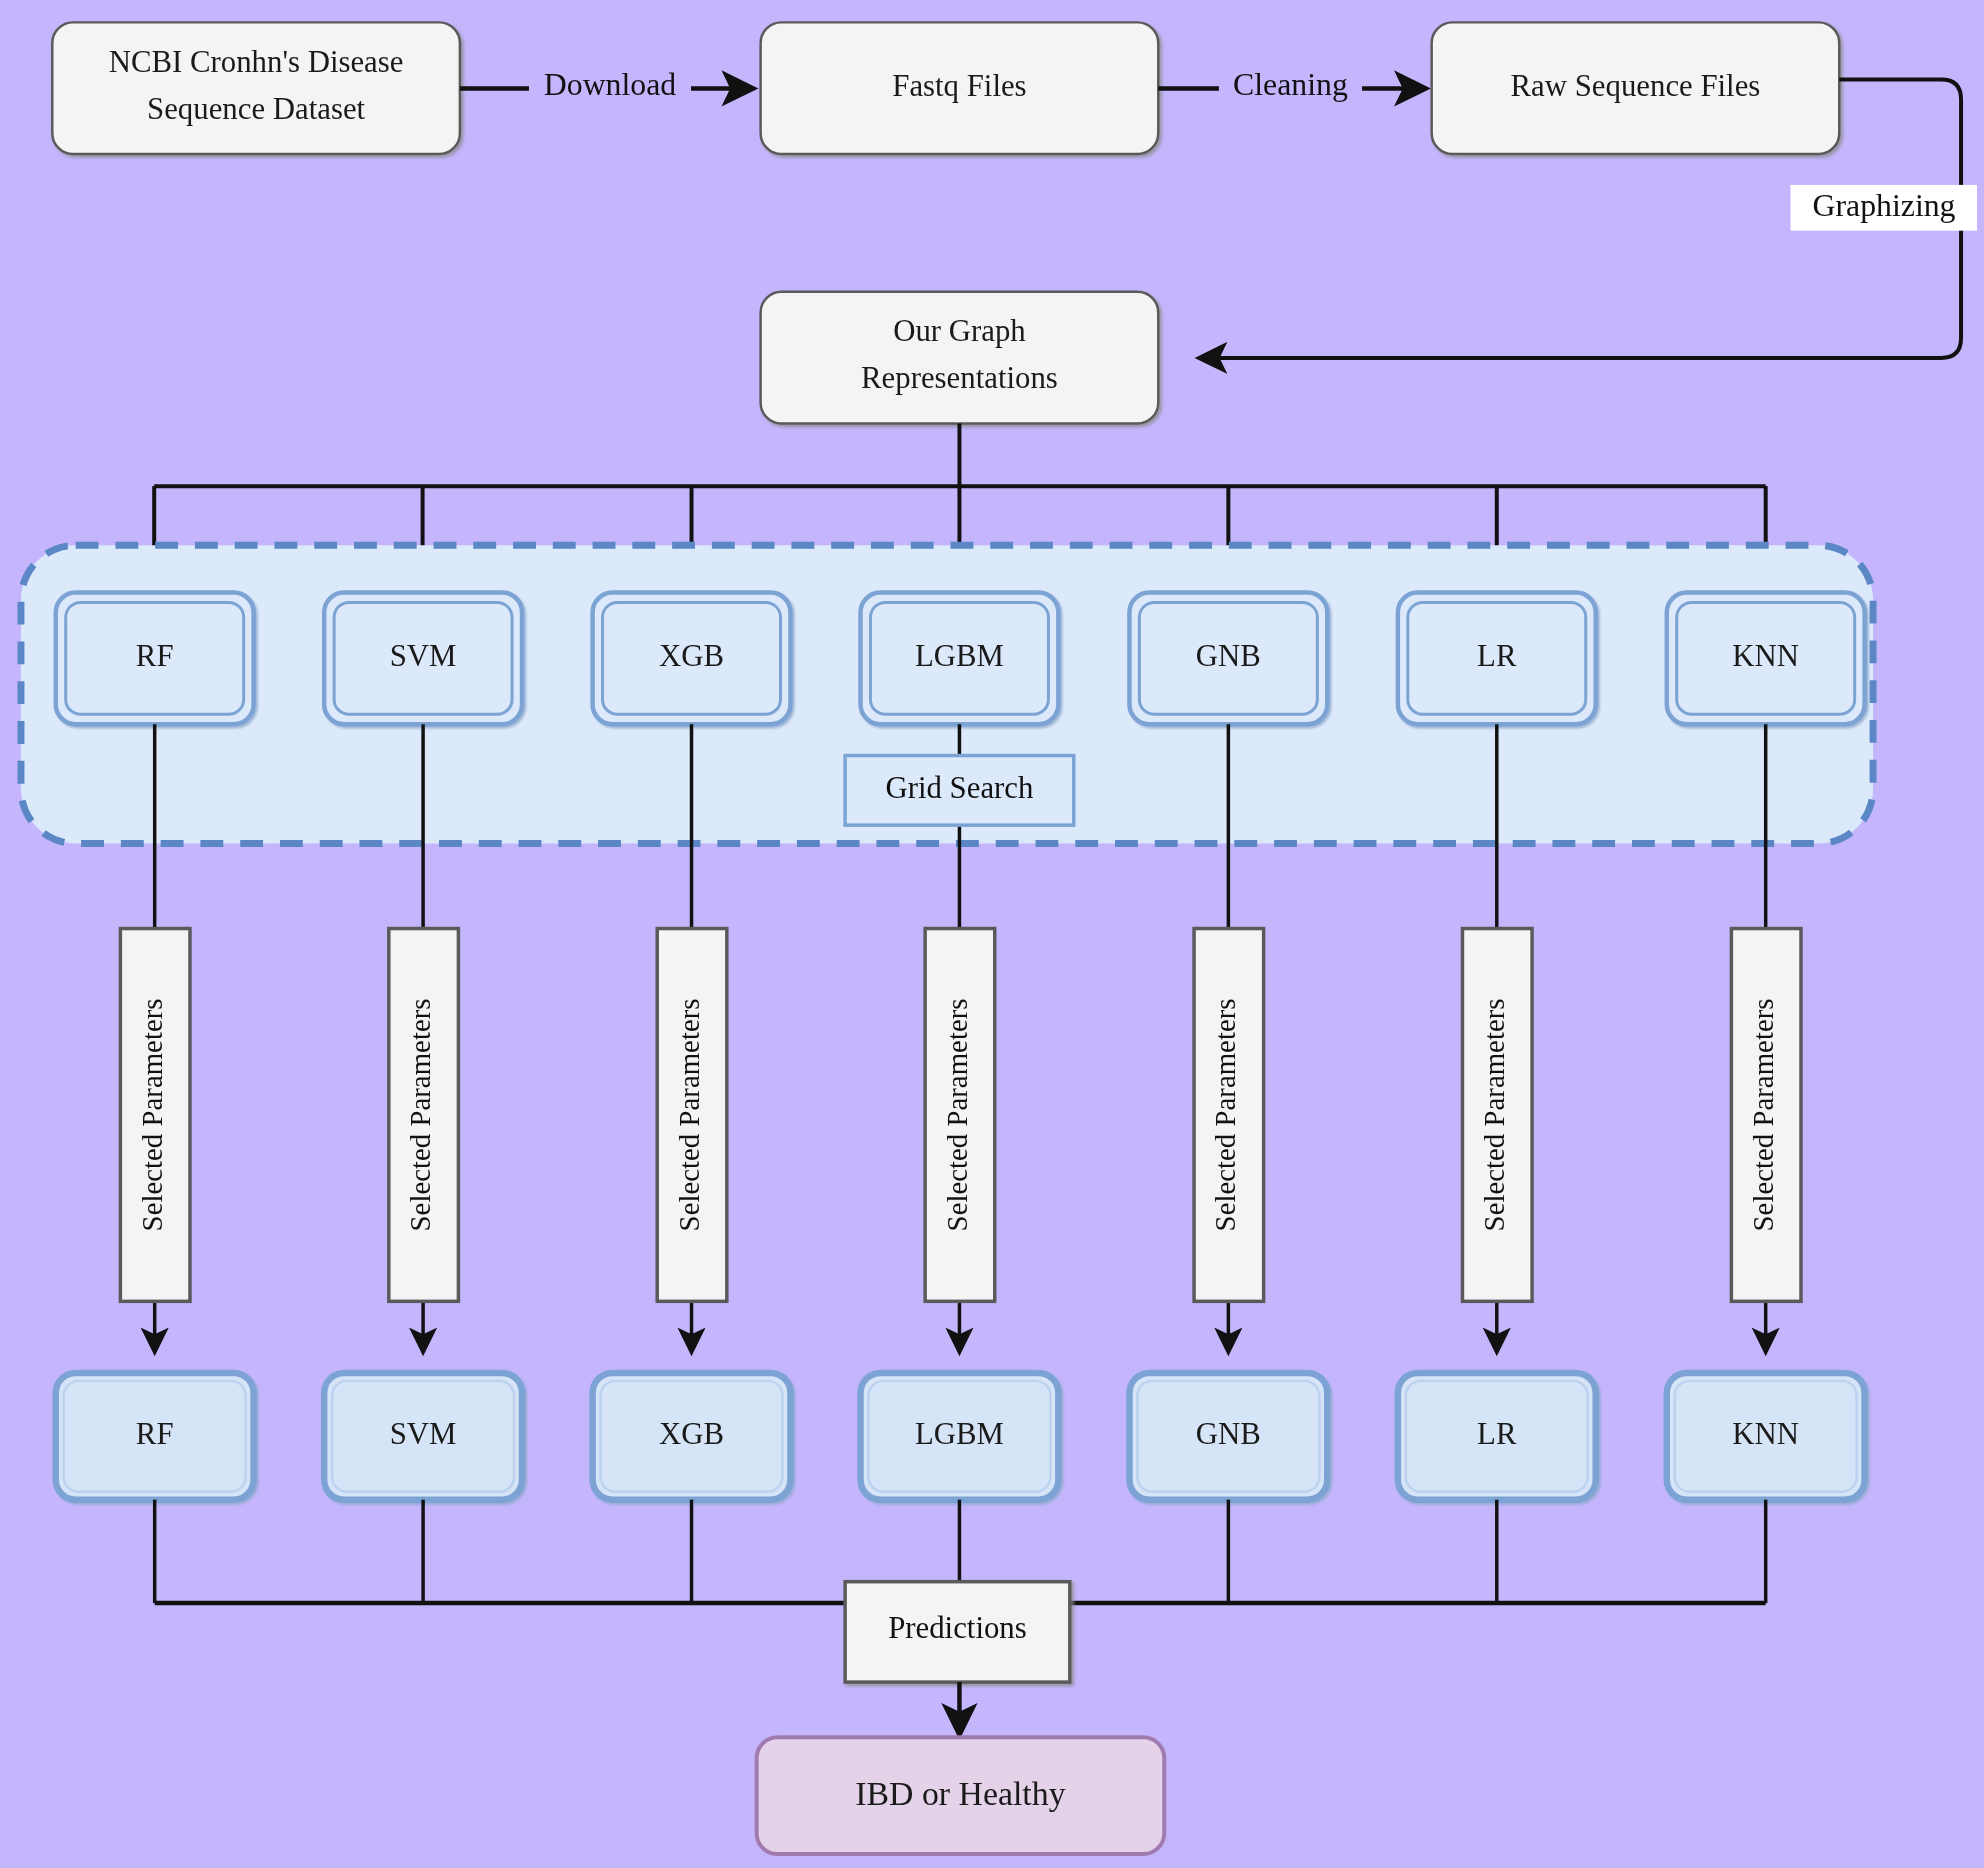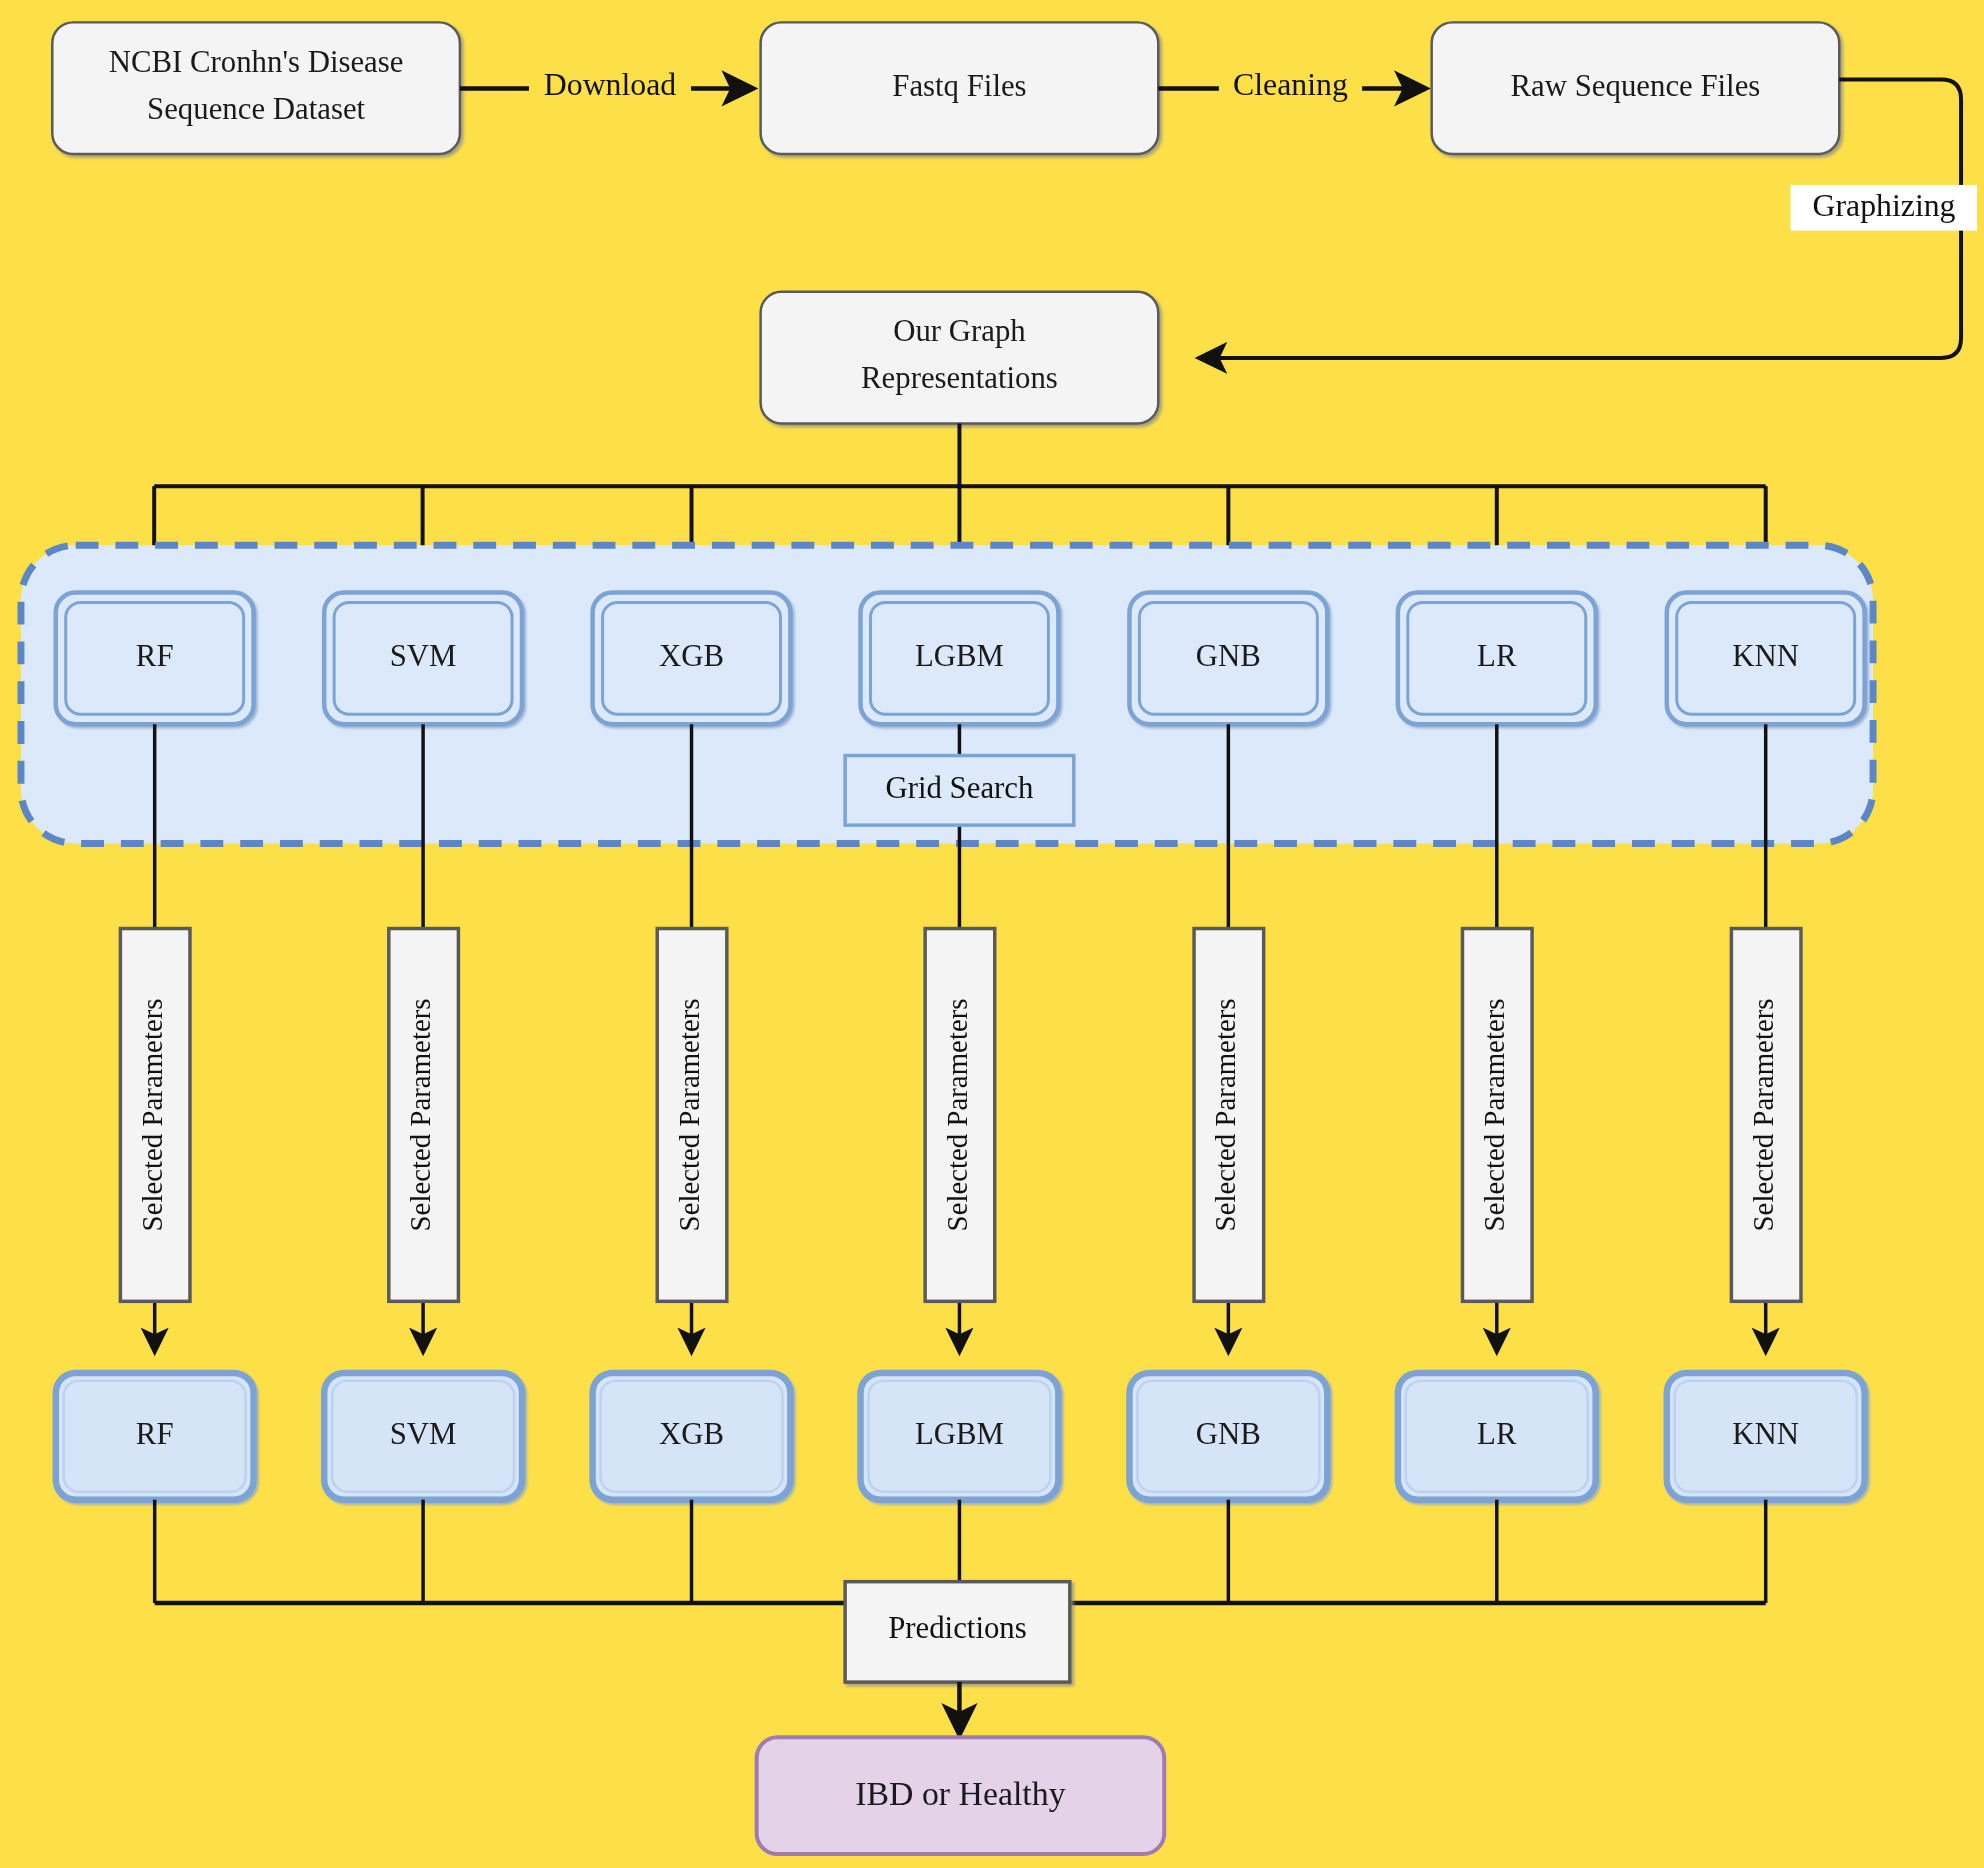--- a/index.html
+++ b/index.html
@@ -1,17 +1,17 @@
 <!DOCTYPE html>
 <html style="font-size:8px"><head>
 <meta charset="utf-8">
 <style>
   html,body{margin:0;padding:0;background:#ffffff;}
   body{width:1985px;height:1868px;font-family:"Liberation Serif","DejaVu Serif",serif;}
-  #stage{position:relative;width:1985px;height:1868px;overflow:hidden;background:#fde047;}
+  #stage{position:relative;width:1985px;height:1868px;overflow:hidden;background:#c4b5fd;}
   svg.layer{position:absolute;left:0;top:0;width:1985px;height:1868px;}
   .nodetext{font-family:"Liberation Serif","DejaVu Serif",serif;fill:#1a1a1a;text-anchor:middle;dominant-baseline:middle;}
   .edgelabel{font-family:"Liberation Serif","DejaVu Serif",serif;fill:#111;text-anchor:middle;dominant-baseline:middle;}
 </style>
 </head>
 <body>
 
 <div id="stage">
 
   <svg class="layer" viewBox="0 0 3993 3758">

